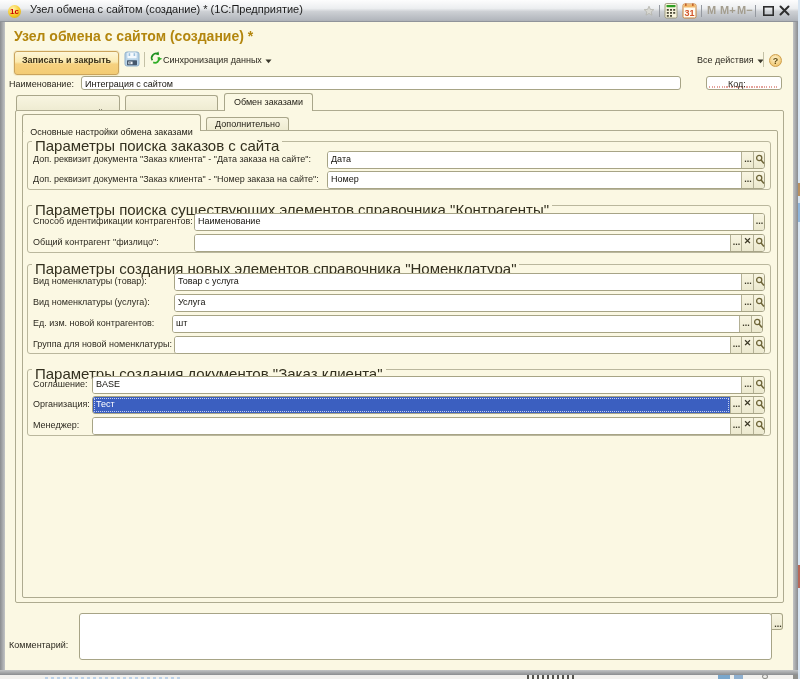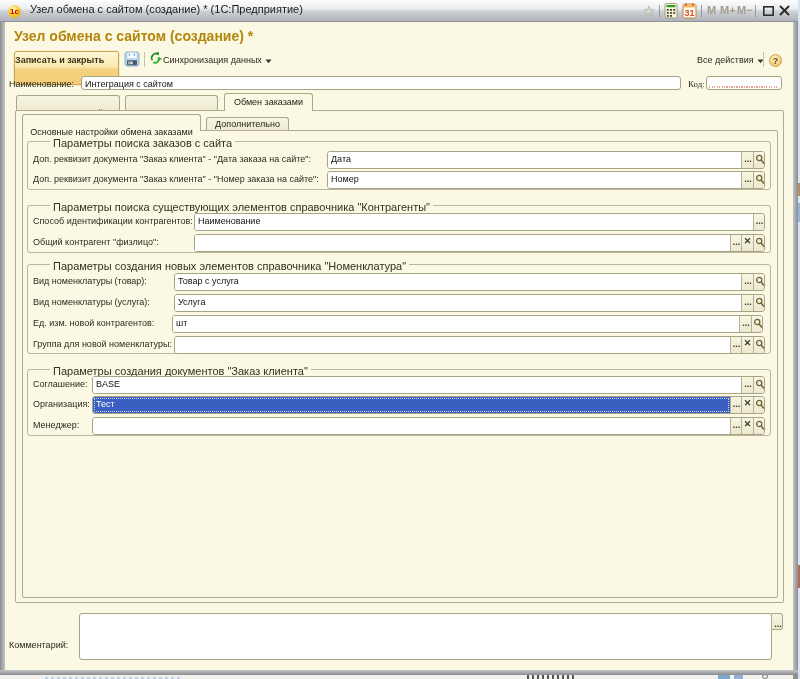--- a/index.html
+++ b/index.html
@@ -14,35 +14,35 @@
 #titlebar { position:absolute; left:0; top:0; width:798px; height:22px;
   background:linear-gradient(#fdfdfd, #eceef0 40%, #cdd0d4 55%, #b6bac0 90%, #aeb2b8);
   border-bottom:1px solid #90949a; }
 #titlebar .ttext { position:absolute; left:30px; top:2.5px; font-size:11px; color:#1b1b1b; }
 .logo { position:absolute; left:8px; top:5px; width:13px; height:13px; border-radius:50%;
   background:radial-gradient(circle at 40% 30%, #fff3b0, #f6c825 55%, #c99f14);
   color:#cb0000; font-weight:bold; font-size:8px; text-align:center; line-height:13px; }
 .tico { position:absolute; top:4px; font-size:11px; color:#8e8e88; }
 .tsep { position:absolute; top:5px; width:1px; height:12px; background:#9599a0; }
 #heading { position:absolute; left:14px; top:28px; font-size:14px; font-weight:bold; color:#b3860e; }
-#btnsave { position:absolute; left:14px; top:51px; width:105px; height:34px; border:1px solid #cba45c; border-radius:3px;
+#btnsave { position:absolute; left:14px; top:51px; width:105px; height:24px; border:1px solid #cba45c; border-radius:3px;
   background:linear-gradient(#fdf6d7, #fbeab0 45%, #f6d17f 55%, #f3cc74);
-  font-size:9px; font-weight:bold; color:#3c3118; text-align:left; line-height:16px;
+  font-size:9px; font-weight:bold; color:#3c3118; text-align:center; line-height:16px;
   box-shadow:0 0 0 1px #f4ecc9; }
 .lbl { position:absolute; z-index:9; font-size:9px; color:#2c2920; white-space:nowrap; }
 .inp { position:absolute; background:#fff; border:1px solid #a7a486; border-radius:3px; font-size:9px; color:#14120c;
   padding:2px 3px 0 3px; height:15px; white-space:nowrap; overflow:hidden; }
 
 .tab { position:absolute; height:16px; border:1px solid #a9a68a; border-bottom:none; border-radius:3px 3px 0 0;
   background:linear-gradient(#f8f5e1,#eeebd1); font-size:9px; color:#26231a; text-align:center; padding-top:12px; }
 .tab.active { background:#fbf8e3; z-index:5; }
 .panel { position:absolute; border:1px solid #aeab90; border-radius:2px; background:#fbf8e3; }
 
 .fs { position:absolute; border:1px solid #bab79d; border-radius:3px; z-index:8; }
-.fs .cap { position:absolute; top:-5px; left:22px; background:#fbf8e3; padding:0 3px; font-size:11px; color:#33301f; }
+.fs .cap { position:absolute; top:-5px; left:4px; background:#fbf8e3; padding:0 3px; font-size:15px; color:#33301f; }
 
 .w { position:absolute; z-index:9; height:18px; border:1px solid #a7a486; border-radius:3px; background:#fff; display:flex; }
 .wt { flex:1; background:#fff; font-size:9px; color:#14120c; padding:1.5px 0 0 3px; white-space:nowrap; overflow:hidden; border-radius:2px 0 0 2px; }
 .seg { width:11.5px; background:linear-gradient(#f8f5e1,#ecE9cf); border-left:1px solid #b3b095; position:relative; }
 .seg.last { border-radius:0 2px 2px 0; }
 .dots { position:absolute; left:1px; top:3px; width:10px; text-align:center; font-size:9px; letter-spacing:0; font-weight:bold; color:#3c3927; line-height:9px; }
 .dots:after { content:"..."; }
 .xg { position:absolute; left:0; top:0.5px; width:11px; text-align:center; font-size:9px; font-weight:bold; color:#3c3927; }
 svg.lupa { position:absolute; left:1px; top:2px; }
 #comment { position:absolute; left:79px; top:613px; width:693px; height:47px; background:#fff; border:1px solid #a7a486; border-radius:3px; }
@@ -134,21 +134,21 @@
   <div class="lbl" style="left:697px; top:55px; font-size:9px;">Все действия</div>
   <svg style="position:absolute;left:757px;top:59px;" width="7" height="5" viewBox="0 0 7 5">
       <path d="M0.5 0.5 L6.5 0.5 L3.5 4.2 Z" fill="#3a382c"></path>
     </svg>
   <div style="position:absolute; left:763px; top:52px; width:1px; height:15px; background:#c4c1a6;"></div>
   <div style="position:absolute; left:769px; top:54px; width:13px; height:13px; border-radius:50%; border:1px solid #cf9f4c; z-index:20;
     background:radial-gradient(circle at 45% 35%, #fdf2cc, #f2cb79 70%, #dfad52); color:#5f4a12; font-size:9px; font-weight:bold; text-align:center; line-height:12px;">?</div>
 
   <div class="lbl" style="left:9px; top:79px; font-size:9px;">Наименование:</div>
   <div class="inp" style="left:81px; top:76px; width:600px; height:14px;">Интеграция с сайтом</div>
-  <div class="lbl" style="left:688px; top:79px;font-family:Liberation Serif, serif;">Код:</div>
+  <div class="lbl" style="left:728px; top:79px;">Код:</div>
   <div class="inp" style="left:706px; top:76px; width:76px; height:14px;"></div>
   <div style="position:absolute; left:709px; top:86px; width:70px; height:2px;
     background:repeating-linear-gradient(90deg, #e4a29b 0 1px, rgba(0,0,0,0) 1px 2.5px);"></div>
 
   <div class="tab" style="left:16px; top:95px; width:104px;">Основные настройки</div>
   <div class="tab" style="left:125px; top:95px; width:93px;">Выгрузка товаров</div>
   <div class="panel" style="left:15px; top:110px; width:769px; height:493px;"></div>
   <div class="tab active" style="left:224px; top:93px; width:89px; height:18px; padding-top:3px;">Обмен заказами</div>
 
   <div class="tab" style="left:206px; top:117px; width:83px; height:13px; padding-top:1px; z-index:6;">Дополнительно</div>

